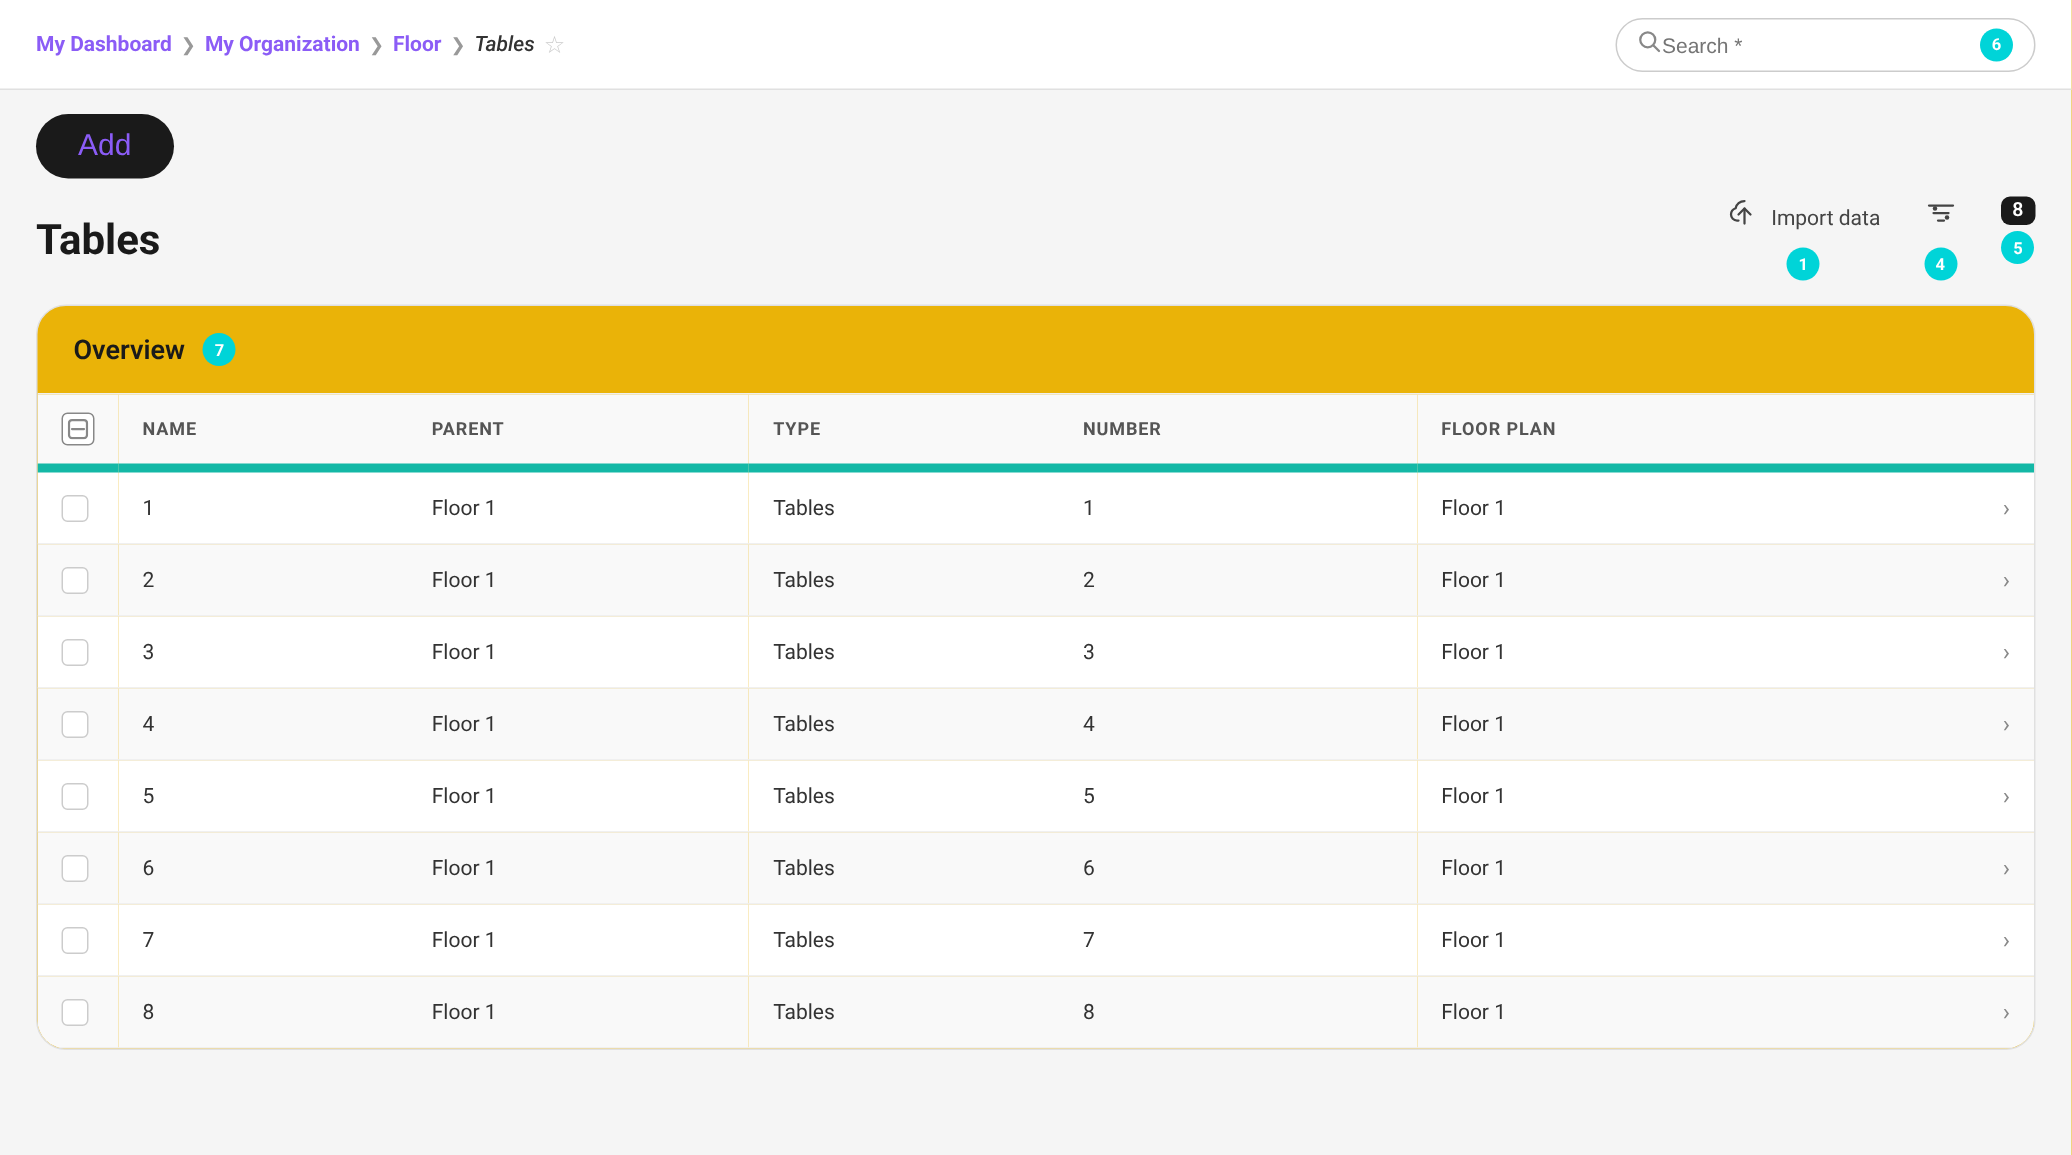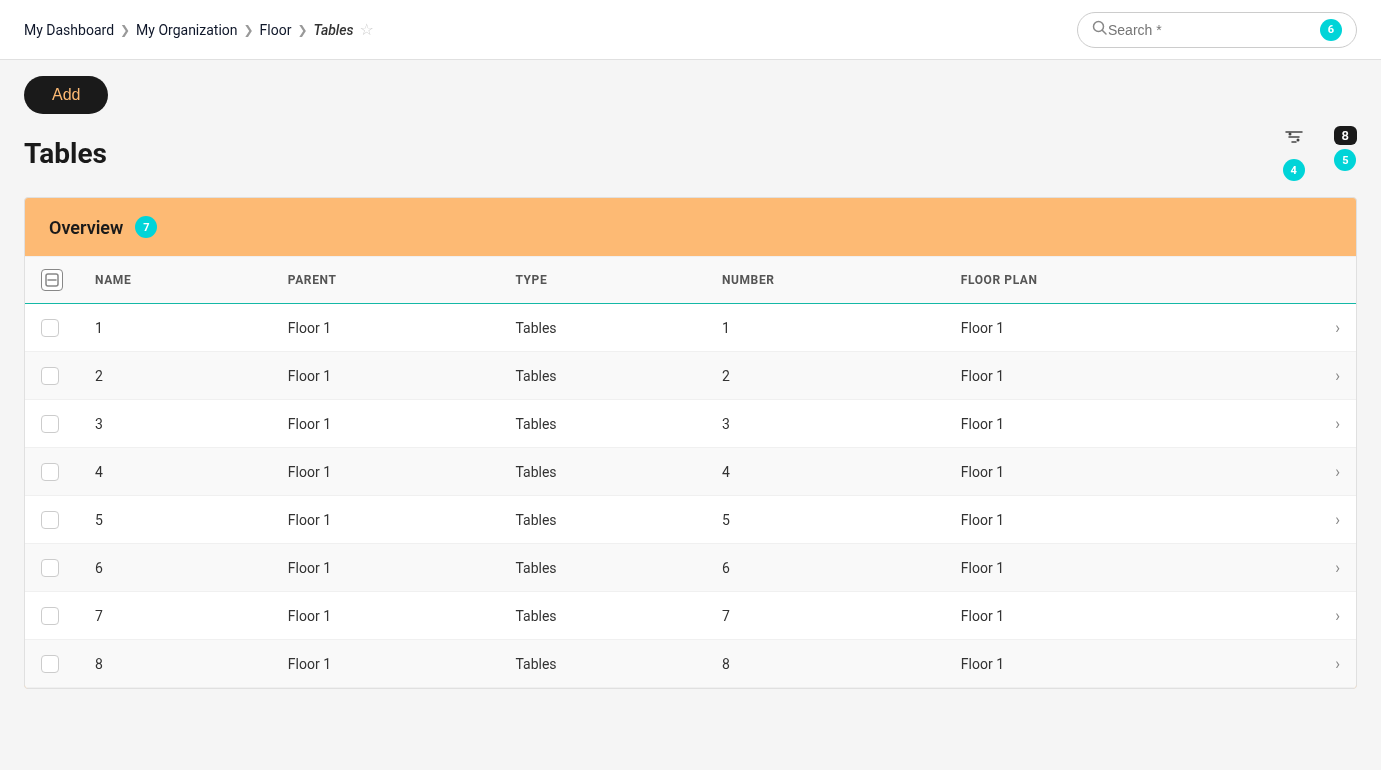--- a/index.html
+++ b/index.html
@@ -18,21 +18,22 @@
       justify-content: space-between;
       height: 60px;
     }
     .breadcrumb {
       display: flex;
       align-items: center;
       gap: 6px;
       font-size: 14px;
     }
     .breadcrumb-item {
-      color: #0f172a;
+      color: #8b5cf6;
+      font-weight: bold;
     }
     .breadcrumb-item.active {
       font-style: italic;
       color: #333;
       font-weight: 500;
     }
     .breadcrumb-sep {
       color: #999;
       font-size: 12px;
     }
@@ -74,44 +75,44 @@
       justify-content: center;
       font-size: 11px;
       font-weight: bold;
       flex-shrink: 0;
     }
     .content-area {
       padding: 16px 24px;
     }
     .add-btn {
       background: #1a1a1a;
-      color: #fdba74;
+      color: #8b5cf6;
       border: none;
       border-radius: 24px;
       padding: 10px 28px;
-      font-size: 16px;
+      font-size: 20px;
       font-weight: 500;
       cursor: pointer;
     }
     .page-title {
       font-size: 28px;
       font-weight: 700;
       color: #1a1a1a;
     }
     .count-badge {
       background: #1a1a1a;
       color: #fff;
       border-radius: 6px;
       padding: 2px 8px;
       font-size: 13px;
       font-weight: 600;
     }
     .table-section {
-      background: #fdba74;
-      border-radius: 4px;
+      background: #eab308;
+      border-radius: 20px;
       border: 1px solid #e0e0e0;
       overflow: hidden;
     }
     .section-header {
       padding: 18px 24px;
       display: flex;
       align-items: center;
       gap: 12px;
       border-bottom: 1px solid #f0f0f0;
     }
@@ -119,21 +120,21 @@
       font-size: 18px;
       font-weight: 600;
       color: #1a1a1a;
     }
     table {
       width: 100%;
       border-collapse: collapse;
     }
     thead tr {
       background: #f9f9f9;
-      border-bottom: 1px solid #14b8a6;
+      border-bottom: 6px solid #14b8a6;
     }
     thead th {
       padding: 12px 16px;
       text-align: left;
       font-size: 12px;
       font-weight: 700;
       color: #555;
       letter-spacing: 0.05em;
       text-transform: uppercase;
     }
@@ -241,20 +242,33 @@
 <div class="content-area">
 
   <div style="display:flex; align-items:center; justify-content:space-between; margin-bottom:12px;">
     <button class="add-btn">Add</button>
   </div>
 
   <div class="main-header" style="background:#f5f5f5; padding:0 0 16px 0;">
     <h1 class="page-title">Tables</h1>
     <div class="header-actions">
 
+      <div class="action-group">
+        <div class="action-top">
+          <span class="action-icon">
+            <svg width="24" height="24" viewBox="0 0 24 24" fill="none">
+              <path d="M12 3C9 3 6.5 5 6.1 7.8C4.3 8.4 3 10 3 12c0 2.2 1.8 4 4 4h1" stroke="#444" stroke-width="1.5" stroke-linecap="round"></path>
+              <path d="M8 12l4-4 4 4" stroke="#444" stroke-width="1.5" stroke-linecap="round" stroke-linejoin="round"></path>
+              <line x1="12" y1="8" x2="12" y2="18" stroke="#444" stroke-width="1.5" stroke-linecap="round"></line>
+            </svg>
+          </span>
+          <span class="action-label">Import data</span>
+        </div>
+        <div class="badge">1</div>
+      </div>
 
 
 
       <div class="action-group">
         <div class="action-top">
           <span class="action-icon">
             <svg width="24" height="24" viewBox="0 0 24 24" fill="none">
               <line x1="4" y1="6" x2="20" y2="6" stroke="#444" stroke-width="1.5" stroke-linecap="round"></line>
               <line x1="7" y1="11" x2="17" y2="11" stroke="#444" stroke-width="1.5" stroke-linecap="round"></line>
               <line x1="8" y1="8" x2="8" y2="8" stroke="#444" stroke-width="1.5"></line>

